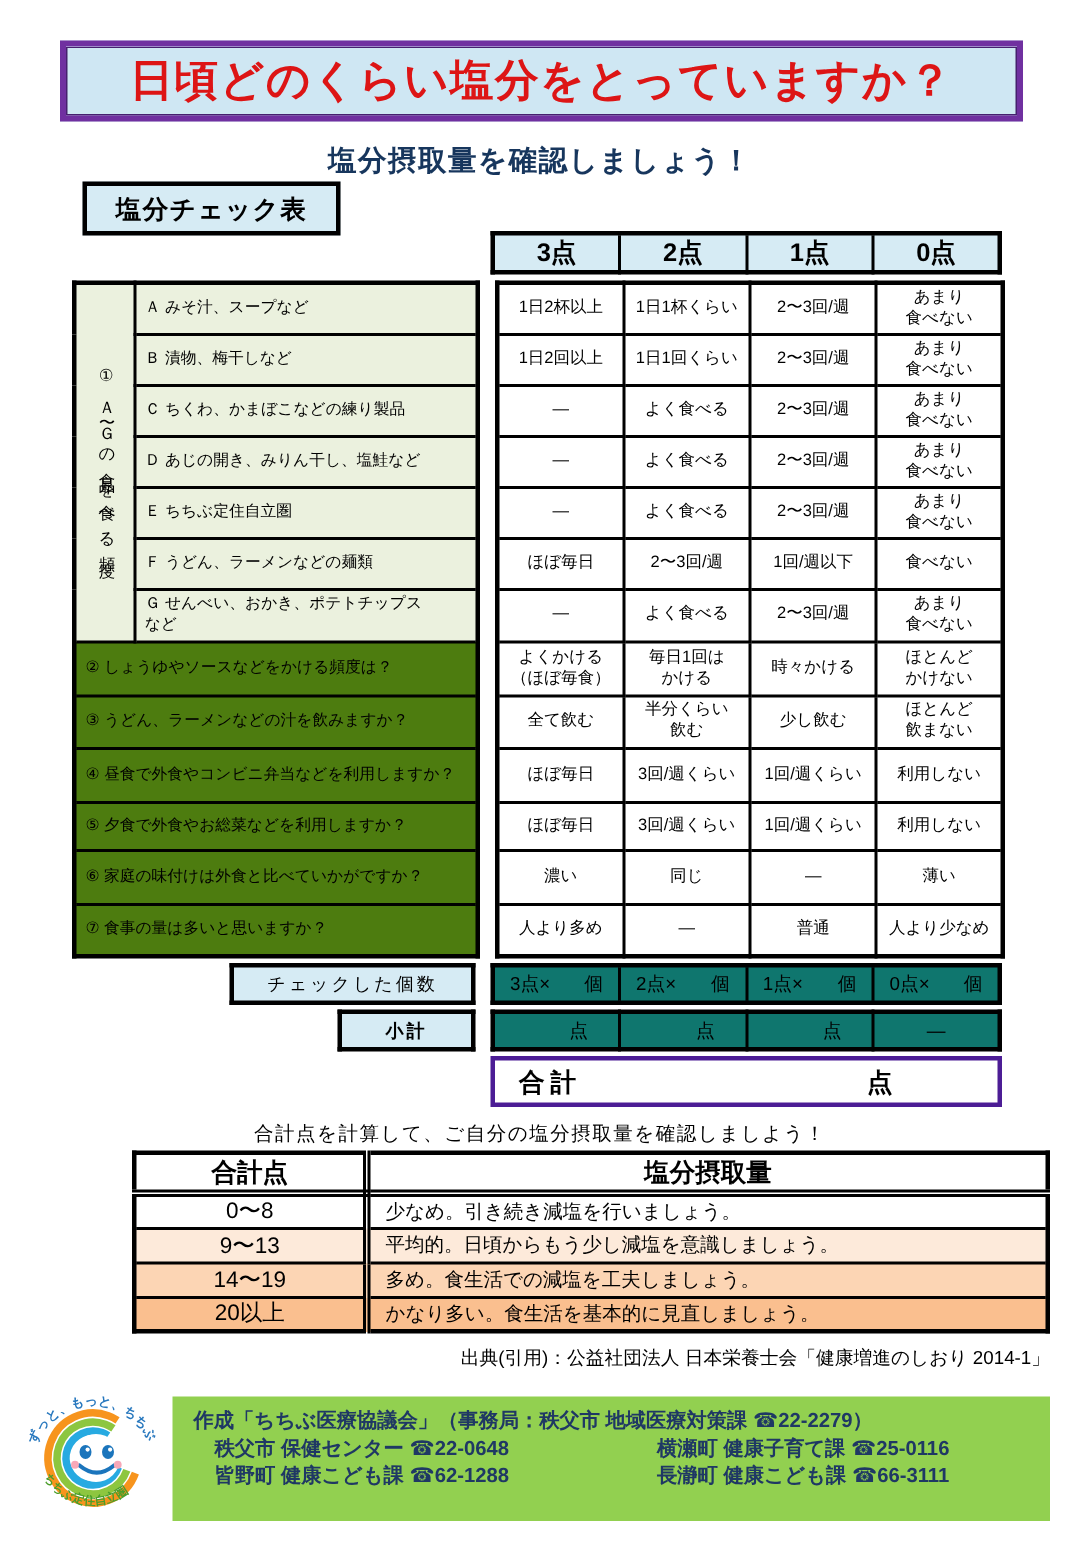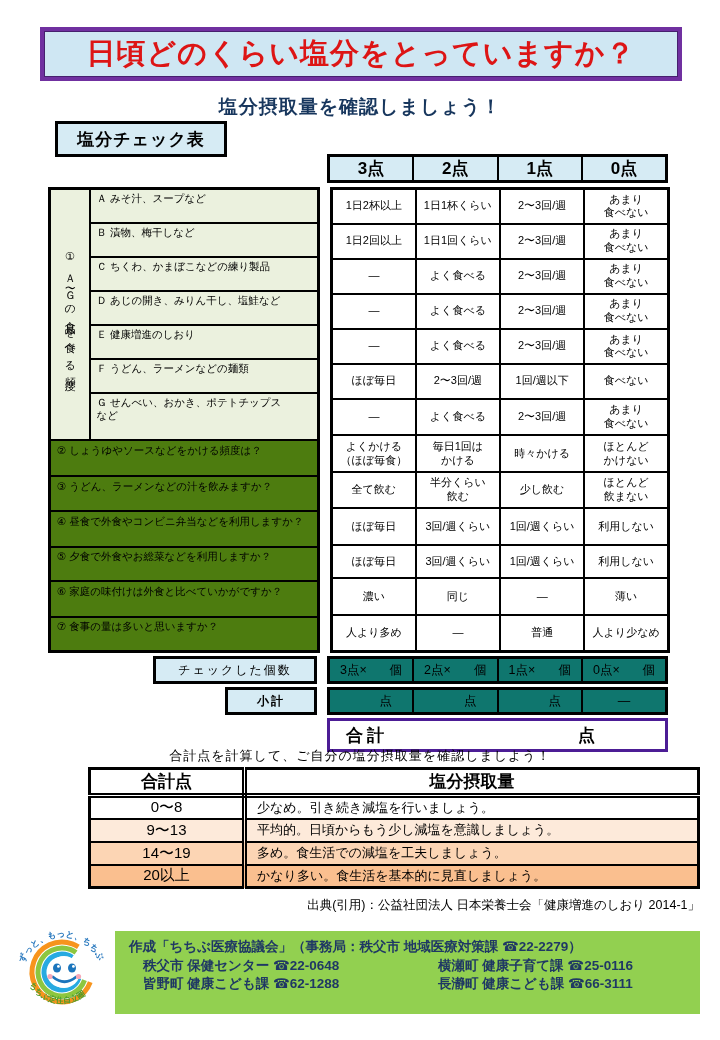--- a/index.html
+++ b/index.html
@@ -30,21 +30,21 @@
   .score-head-table { margin-left:279px; width:341px; border:3px solid #000; }
   .score-head-table td { height:21px; background:#d6ebf4; font-size:17px; font-weight:bold; }
 
   .body-wrap { display:flex; margin-top:4px; }
   .label-table { width:269px; border:3px solid #000; }
   .score-table { width:341px; border:3px solid #000; margin-left:10px; }
 
   .vcell { width:40px; background:#ebf1de; }
   .vtext { writing-mode:vertical-rl; text-orientation:mixed; font-size:11px; line-height:1;
     letter-spacing:3px; display:inline-block; }
-  .qcell { text-align:left; font-size:10.5px; line-height:1.3; padding:2px 3px 16px 6px; }
+  .qcell { text-align:left; font-size:10.5px; line-height:1.3; padding:2px 3px 2px 6px; }
   .g1 { background:#ebf1de; }
   .g2 { background:#4d7c0f; }
   .score-cell { font-size:11px; line-height:1.25; white-space:pre-line; background:#fff; padding:1px; }
 
   .h34 td, td.h34 { height:34px; }
   tr.h34 > td { height:34px; }
   tr.h35 > td { height:35px; }
   tr.h36 > td { height:36px; }
   tr.h32 > td { height:32px; }
 
@@ -137,21 +137,21 @@
         <tr class="h34">
               <td class="qcell g1">Ｂ 漬物、梅干しなど</td>
             </tr>
         <tr class="h34">
               <td class="qcell g1">Ｃ ちくわ、かまぼこなどの練り製品</td>
             </tr>
         <tr class="h34">
               <td class="qcell g1">Ｄ あじの開き、みりん干し、塩鮭など</td>
             </tr>
         <tr class="h34">
-              <td class="qcell g1">Ｅ 健康増進のしおり</td>
+              <td class="qcell g1">Ｅ ちちぶ定住自立圏</td>
             </tr>
         <tr class="h34">
               <td class="qcell g1">Ｆ うどん、ラーメンなどの麺類</td>
             </tr>
         <tr class="h35">
               <td class="qcell g1" style="white-space:pre-line">Ｇ せんべい、おかき、ポテトチップス
 など</td>
             </tr>
         <tr class="h36">
               <td class="qcell g2" colspan="2">② しょうゆやソースなどをかける頻度は？</td>

